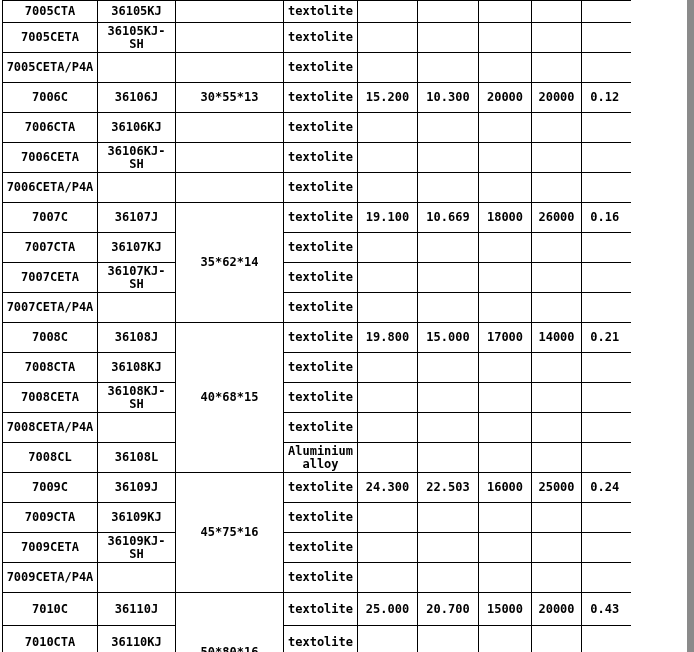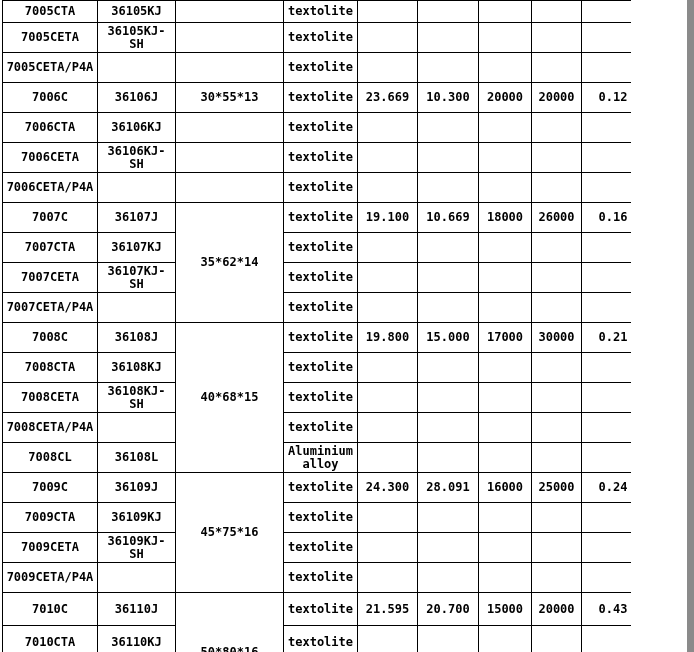--- a/index.html
+++ b/index.html
@@ -27,21 +27,21 @@
     line-height: 13px;
     color: #000000;
     white-space: nowrap;
     overflow: hidden;
   }
   .spec-table tr { height: 30px; }
   .spec-table tr.first-row { height: 22px; }
   .spec-table tr:last-child td { border-bottom: none; }
   .spec-table td.val5 {
     border-right: none;
-    text-align: right;
+    text-align: center;
     padding-right: 3px;
   }
   .spec-table td.dim-bottom {
     vertical-align: top;
     border-bottom: none;
     overflow: visible;
   }
   .dim-clip { margin-top: 53px; }
   .scrollbar {
     position: absolute;
@@ -100,21 +100,21 @@
           <td class="val2"></td>
           <td class="val3"></td>
           <td class="val4"></td>
           <td class="val5"></td>
         </tr>
         <tr>
           <td>7006C</td>
           <td>36106J</td>
           <td rowspan="1">30*55*13</td>
           <td>textolite</td>
-          <td class="val1">23.669</td>
+          <td class="val1">15.200</td>
           <td class="val2">10.300</td>
           <td class="val3">20000</td>
           <td class="val4">20000</td>
           <td class="val5">0.12</td>
         </tr>
         <tr>
           <td>7006CTA</td>
           <td>36106KJ</td>
           <td rowspan="1"></td>
           <td>textolite</td>
@@ -188,21 +188,21 @@
           <td class="val5"></td>
         </tr>
         <tr>
           <td>7008C</td>
           <td>36108J</td>
           <td rowspan="5">40*68*15</td>
           <td>textolite</td>
           <td class="val1">19.800</td>
           <td class="val2">15.000</td>
           <td class="val3">17000</td>
-          <td class="val4">30000</td>
+          <td class="val4">14000</td>
           <td class="val5">0.21</td>
         </tr>
         <tr>
           <td>7008CTA</td>
           <td>36108KJ</td>
           <td>textolite</td>
           <td class="val1"></td>
           <td class="val2"></td>
           <td class="val3"></td>
           <td class="val4"></td>
@@ -237,21 +237,21 @@
           <td class="val3"></td>
           <td class="val4"></td>
           <td class="val5"></td>
         </tr>
         <tr>
           <td>7009C</td>
           <td>36109J</td>
           <td rowspan="4">45*75*16</td>
           <td>textolite</td>
           <td class="val1">24.300</td>
-          <td class="val2">28.091</td>
+          <td class="val2">22.503</td>
           <td class="val3">16000</td>
           <td class="val4">25000</td>
           <td class="val5">0.24</td>
         </tr>
         <tr>
           <td>7009CTA</td>
           <td>36109KJ</td>
           <td>textolite</td>
           <td class="val1"></td>
           <td class="val2"></td>
@@ -279,21 +279,21 @@
           <td class="val4"></td>
           <td class="val5"></td>
         </tr>
         <tr>
           <td>7010C</td>
           <td>36110J</td>
           <td rowspan="2" class="dim-bottom">
             <div class="dim-clip">50*80*16</div>
           </td>
           <td>textolite</td>
-          <td class="val1">21.595</td>
+          <td class="val1">25.000</td>
           <td class="val2">20.700</td>
           <td class="val3">15000</td>
           <td class="val4">20000</td>
           <td class="val5">0.43</td>
         </tr>
         <tr>
           <td>7010CTA</td>
           <td>36110KJ</td>
           <td>textolite</td>
           <td class="val1"></td>

